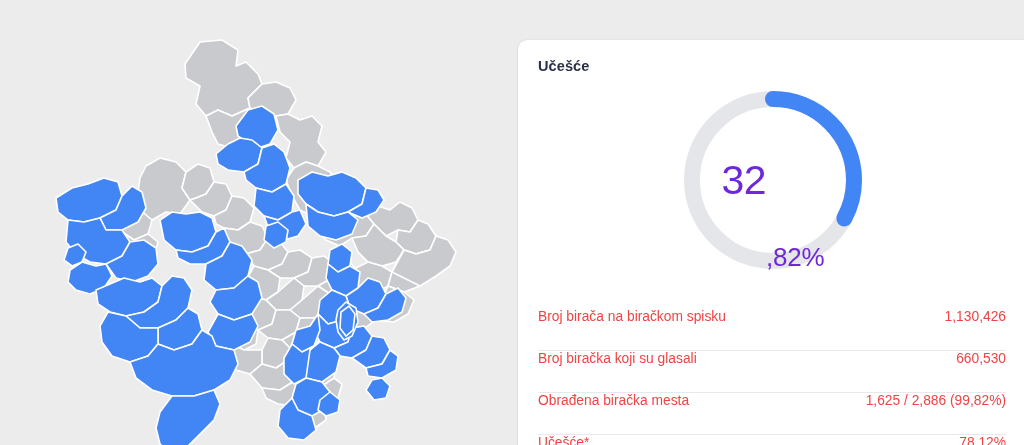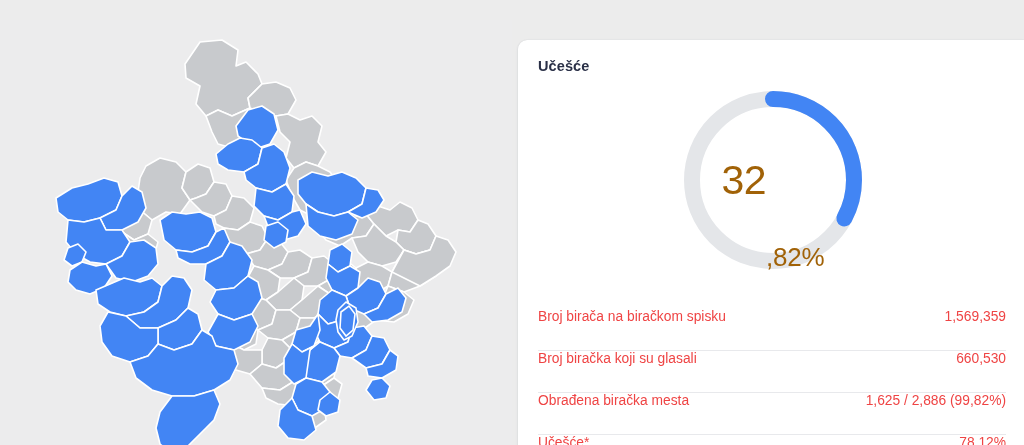--- a/index.html
+++ b/index.html
@@ -82,21 +82,21 @@
   }
   #donut-label {
     position: absolute;
     left: 0;
     top: 0;
     width: 186px;
     height: 186px;
     display: flex;
     align-items: center;
     justify-content: center;
-    color: #a16207;
+    color: #6d28d9;
     line-height: 1;
   }
   #donut-int {
     font-size: 41px;
     font-weight: 300;
     letter-spacing: -0.5px;
   }
   #donut-frac {
     font-size: 26px;
     font-weight: 400;
@@ -245,21 +245,21 @@
       </svg>
       <div id="donut-label">
         <span id="donut-int">32</span>
         <span id="donut-frac">,82%</span>
       </div>
     </div>
 
     <div id="stats-list">
       <div class="stat-row">
         <span class="stat-label">Broj birača na biračkom spisku</span>
-        <span class="stat-value">1,569,359</span>
+        <span class="stat-value">1,130,426</span>
       </div>
       <div class="stat-row">
         <span class="stat-label">Broj biračka koji su glasali</span>
         <span class="stat-value">660,530</span>
       </div>
       <div class="stat-row">
         <span class="stat-label">Obrađena biračka mesta</span>
         <span class="stat-value">1,625 / 2,886 (99,82%)</span>
       </div>
       <div class="stat-row">

